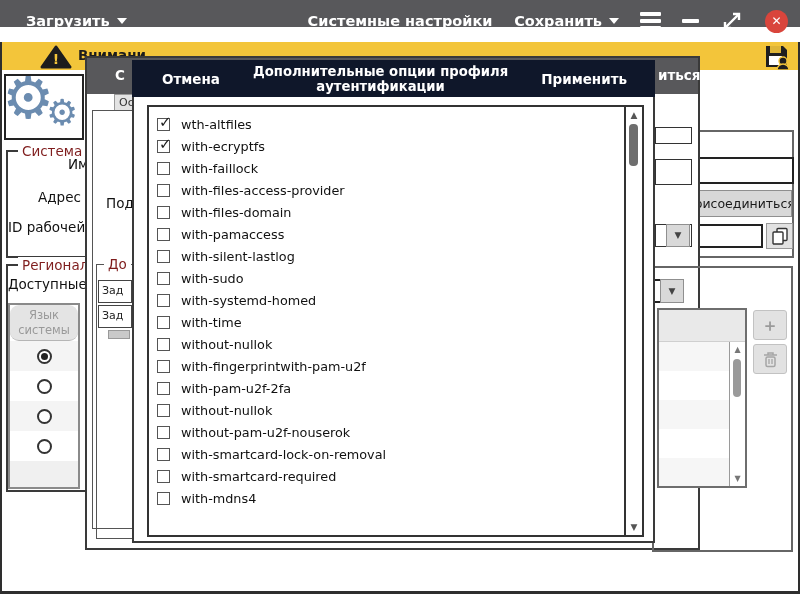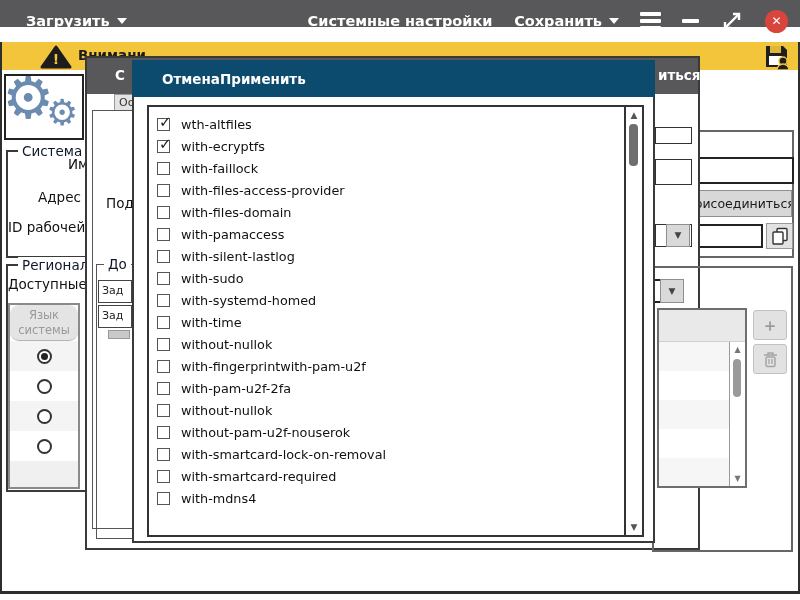--- a/index.html
+++ b/index.html
@@ -36,21 +36,21 @@
   .alert-text { position:absolute; left:76px; top:5px; font-size:13.5px; font-weight:bold;
                 color:#1c1c1c; white-space:nowrap; }
 
   
   .gearbox { position:absolute; left:4px; top:74px; width:80px; height:66px; background:#fff;
              border:2px solid #222; z-index:2; overflow:hidden; }
   .gear-big { position:absolute; left:-4px; top:-12px; font-size:58px; color:#6b8cb0; }
   .gear-small { position:absolute; left:40px; top:16px; font-size:36px; color:#6b8cb0; }
   .fs { position:absolute; border:2px solid #3a3a3a; z-index:2; }
   .fs-legend { position:absolute; top:-9px; left:10px; background:#fff; padding:0 4px;
-               font-size:13.5px; color:#0f172a; white-space:nowrap; }
+               font-size:13.5px; color:#7f1d1d; white-space:nowrap; }
   .flabel { position:absolute; font-size:13.5px; color:#111; white-space:nowrap; z-index:2; }
   .langtable { position:absolute; left:8px; top:303px; width:72px; height:186px;
                border:2px solid #8a8a8a; background:#fff; z-index:2; }
   .lt-head { height:36px; background:#e4e4e4; border-bottom:1px solid #b5b5b5; color:#999;
              font-size:11.5px; text-align:center; padding-top:3px; line-height:15px;border-radius:9px; }
   .lt-row { height:30px; display:flex; align-items:center; justify-content:center; }
   .lt-row:nth-child(odd) { background:#f4f4f4; }
   .lt-fill { height:26px; background:#f0f0f0; }
   .radio { width:15px; height:15px; border:2px solid #333; border-radius:50%; background:#fff;
            display:flex; align-items:center; justify-content:center; cursor:pointer; }
@@ -100,21 +100,21 @@
                border:1.5px solid #555; }
   .mid-fs { position:absolute; left:9px; top:206px; width:546px; height:275px;
             border:1.5px solid #555; }
   .mid-smbox { position:absolute; background:#fff; border:1.5px solid #444; font-size:11px;
                color:#222; padding:3px 0 0 3px; white-space:nowrap; overflow:hidden; }
 
   
   .top-modal { position:absolute; left:132px; top:60px; width:523px; height:483px; background:#fff;
                border:2px solid #3a3a3a; z-index:30; }
   .top-head { position:absolute; left:0; top:-2px; width:calc(100% + 4px); margin-left:-2px;
-              height:37px; background:#0c4a6e; color:#fff; display:flex; align-items:center; }
+              height:37px; background:#0f172a; color:#fff; display:flex; align-items:center; }
   .th-cancel { margin-left:30px; font-size:13.5px; font-weight:bold; cursor:pointer; }
   .th-title { flex:1; text-align:center; font-size:13.2px; font-weight:bold; }
   .th-apply { margin-right:28px; font-size:13.5px; font-weight:bold; cursor:pointer; }
   .optlist { position:absolute; left:13px; top:43px; width:497px; height:432px; background:#fff;
              border:2px solid #333; }
   .opt-items { position:absolute; left:0; top:0; right:18px; bottom:0; padding-top:6px;
                overflow:hidden; }
   .opt-row { height:22px; display:flex; align-items:center; }
   .cb { width:13px; height:13px; border:1.6px solid #555; background:#fff; margin-left:8px;
         position:relative; flex:none; cursor:pointer; }
@@ -273,20 +273,21 @@
     <div class="abs" style="left:568px;top:69px;width:37px;height:17px;background:#fff;border:1.5px solid #333;"></div>
     <div class="abs" style="left:568px;top:101px;width:37px;height:26px;background:#fff;border:1.5px solid #333;"></div>
     <div class="abs" style="left:568px;top:166px;width:37px;height:23px;background:#fff;border:1.5px solid #333;">
       <div class="combo-arrow" style="left:10px;top:-1.5px;width:24px;height:23px;"></div>
     </div>
   </div>
 
   <div class="top-modal">
     <div class="top-head">
       <span class="th-cancel">Отмена</span>
+      <span class="th-title">Дополнительные опции профиля аутентификации</span>
       <span class="th-apply">Применить</span>
     </div>
     <div class="optlist">
       <div class="opt-items" id="opt-items">
           <div class="opt-row">
             <div class="cb checked"></div>
             <span class="opt-lbl">wth-altfiles</span>
           </div>
           <div class="opt-row">
             <div class="cb checked"></div>

